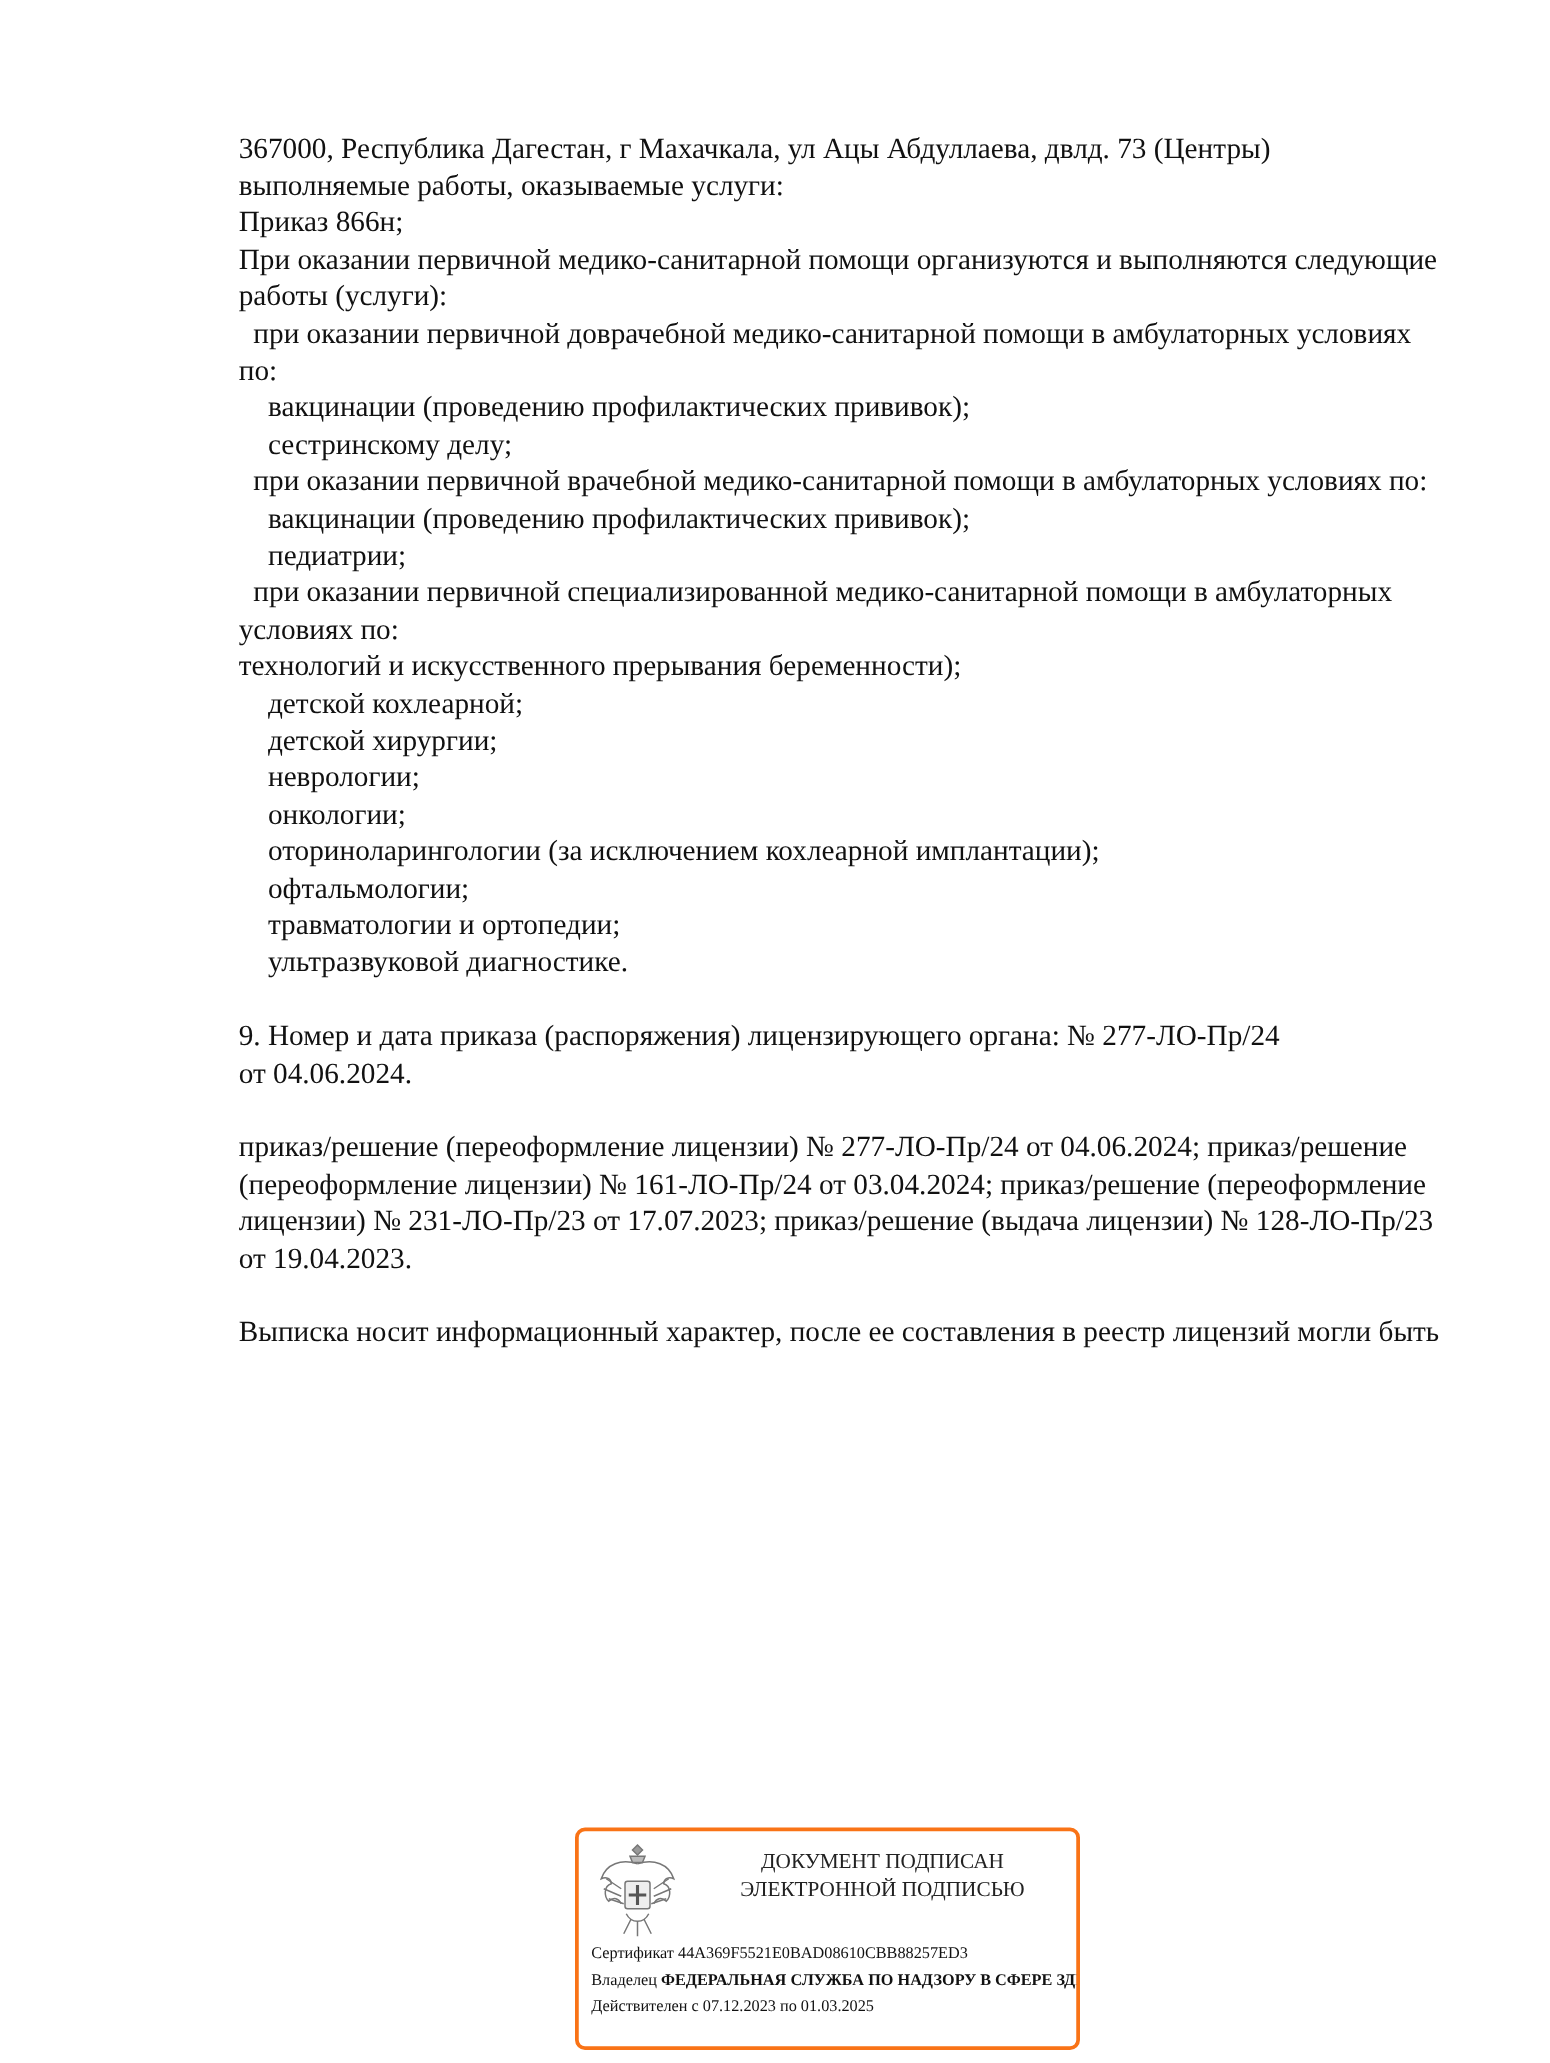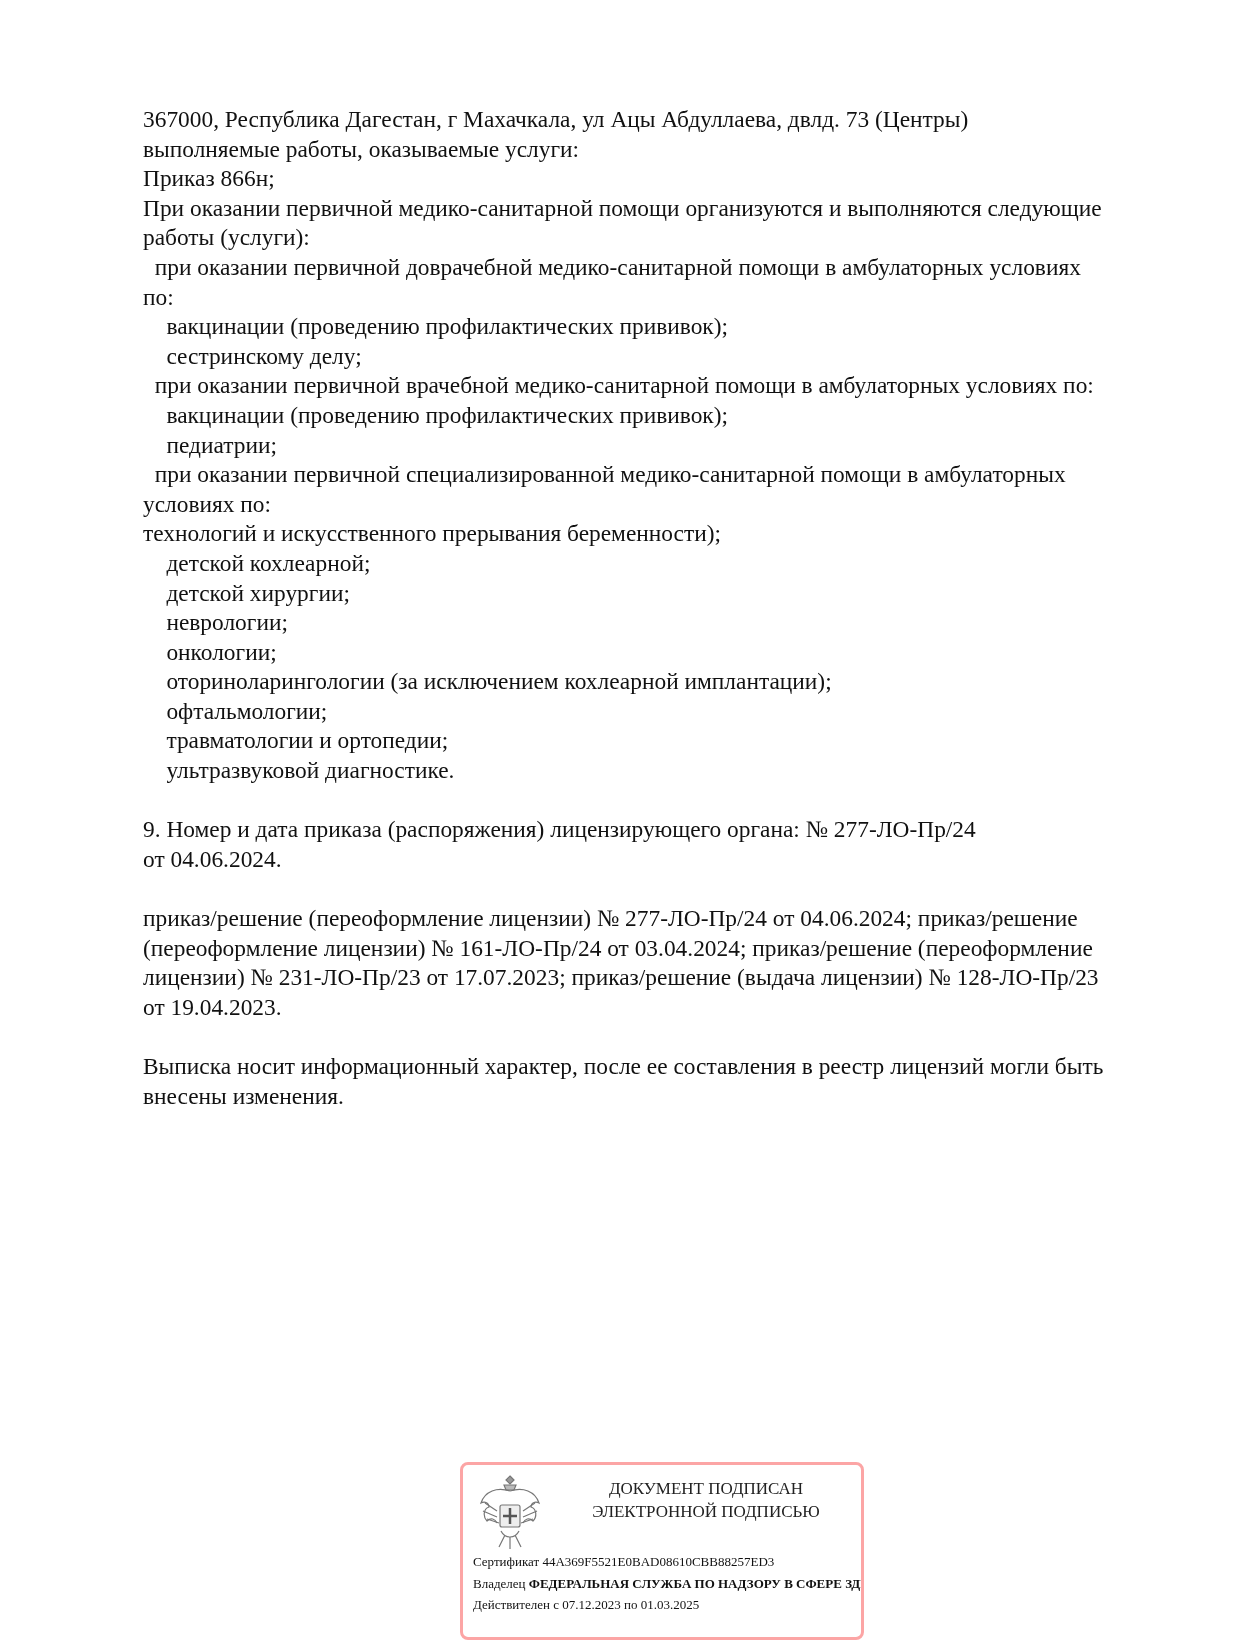--- a/index.html
+++ b/index.html
@@ -1,24 +1,24 @@
 <!DOCTYPE html>
 <html><head>
 <meta charset="utf-8">
 <style>
   html, body { margin: 0; padding: 0; background: #ffffff; }
   body { width: 1240px; height: 1650px; position: relative; overflow: hidden; color: #111; }
   .page-body {
     position: absolute; left: 143px; top: 105px; width: 1040px;
     font-family: "Liberation Serif", serif; font-size: 23.4px; line-height: 29.6px;
   }
-  .line { white-space: pre; height: 29.6px; }
+  .line { white-space: pre; height: 29.6px; margin-left: 48px; }
   .sig-box {
     position: absolute; left: 460px; top: 1462px; width: 404px; height: 178px;
-    border: 3px solid #fca5a5; border-radius: 8px; box-sizing: border-box; overflow: hidden;
+    border: 3px solid #f97316; border-radius: 8px; box-sizing: border-box; overflow: hidden;
     font-family: "Liberation Serif", serif;
   }
   .emblem { position: absolute; left: 14px; top: 8px; width: 66px; height: 80px; }
   .sig-title {
     position: absolute; left: 88px; right: 0; top: 12px; text-align: center;
     font-size: 17px; line-height: 23px; color: #222;
   }
   .sig-lines { position: absolute; left: 10px; top: 86px; font-size: 13px; line-height: 21.5px; white-space: nowrap; color: #111; }
   .sig-lines b { font-weight: bold; }
 </style>
@@ -52,21 +52,20 @@
   <div class="line"></div>
   <div class="line">9. Номер и дата приказа (распоряжения) лицензирующего органа: № 277-ЛО-Пр/24</div>
   <div class="line">от 04.06.2024.</div>
   <div class="line"></div>
   <div class="line">приказ/решение (переоформление лицензии) № 277-ЛО-Пр/24 от 04.06.2024; приказ/решение</div>
   <div class="line">(переоформление лицензии) № 161-ЛО-Пр/24 от 03.04.2024; приказ/решение (переоформление</div>
   <div class="line">лицензии) № 231-ЛО-Пр/23 от 17.07.2023; приказ/решение (выдача лицензии) № 128-ЛО-Пр/23</div>
   <div class="line">от 19.04.2023.</div>
   <div class="line"></div>
   <div class="line">Выписка носит информационный характер, после ее составления в реестр лицензий могли быть</div>
-  <div class="line">внесены изменения.</div>
 </div>
 
 <div class="sig-box">
   <svg class="emblem" viewBox="0 0 66 80">
     <g fill="none" stroke="#777" stroke-width="1.2">
       <path d="M33 3 l4 4 -4 4 -4 -4z" fill="#999"></path>
       <path d="M27 12 h12 l-2 5 h-8z" fill="#bbb"></path>
       <path d="M33 18 C20 14 8 18 4 30 C8 28 12 30 12 34 C6 36 6 44 10 48 C14 44 18 46 20 50"></path>
       <path d="M33 18 C46 14 58 18 62 30 C58 28 54 30 54 34 C60 36 60 44 56 48 C52 44 48 46 46 50"></path>
       <path d="M8 30 L20 38 M6 38 L20 44 M10 46 L22 50"></path>

